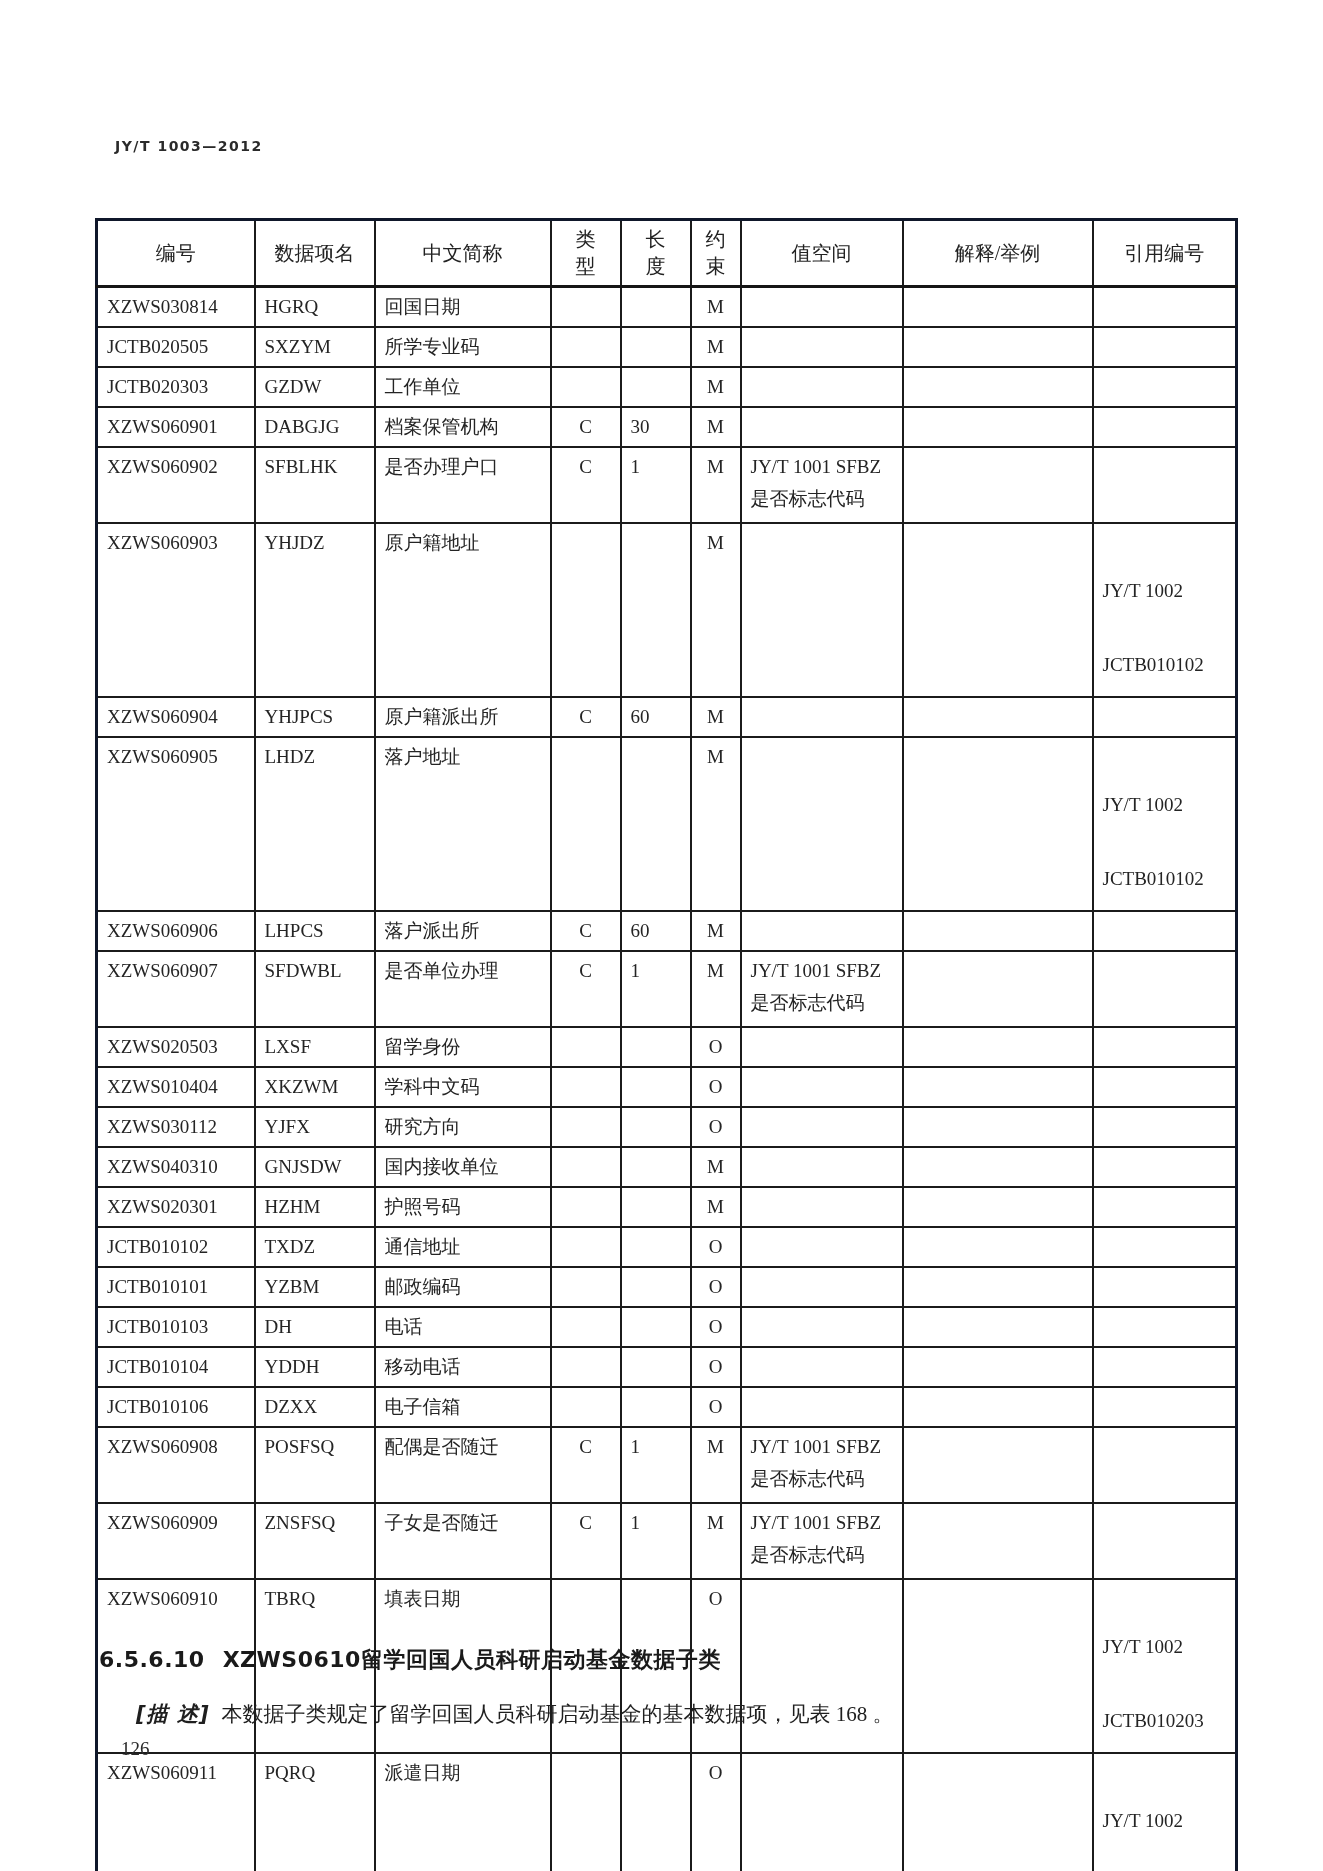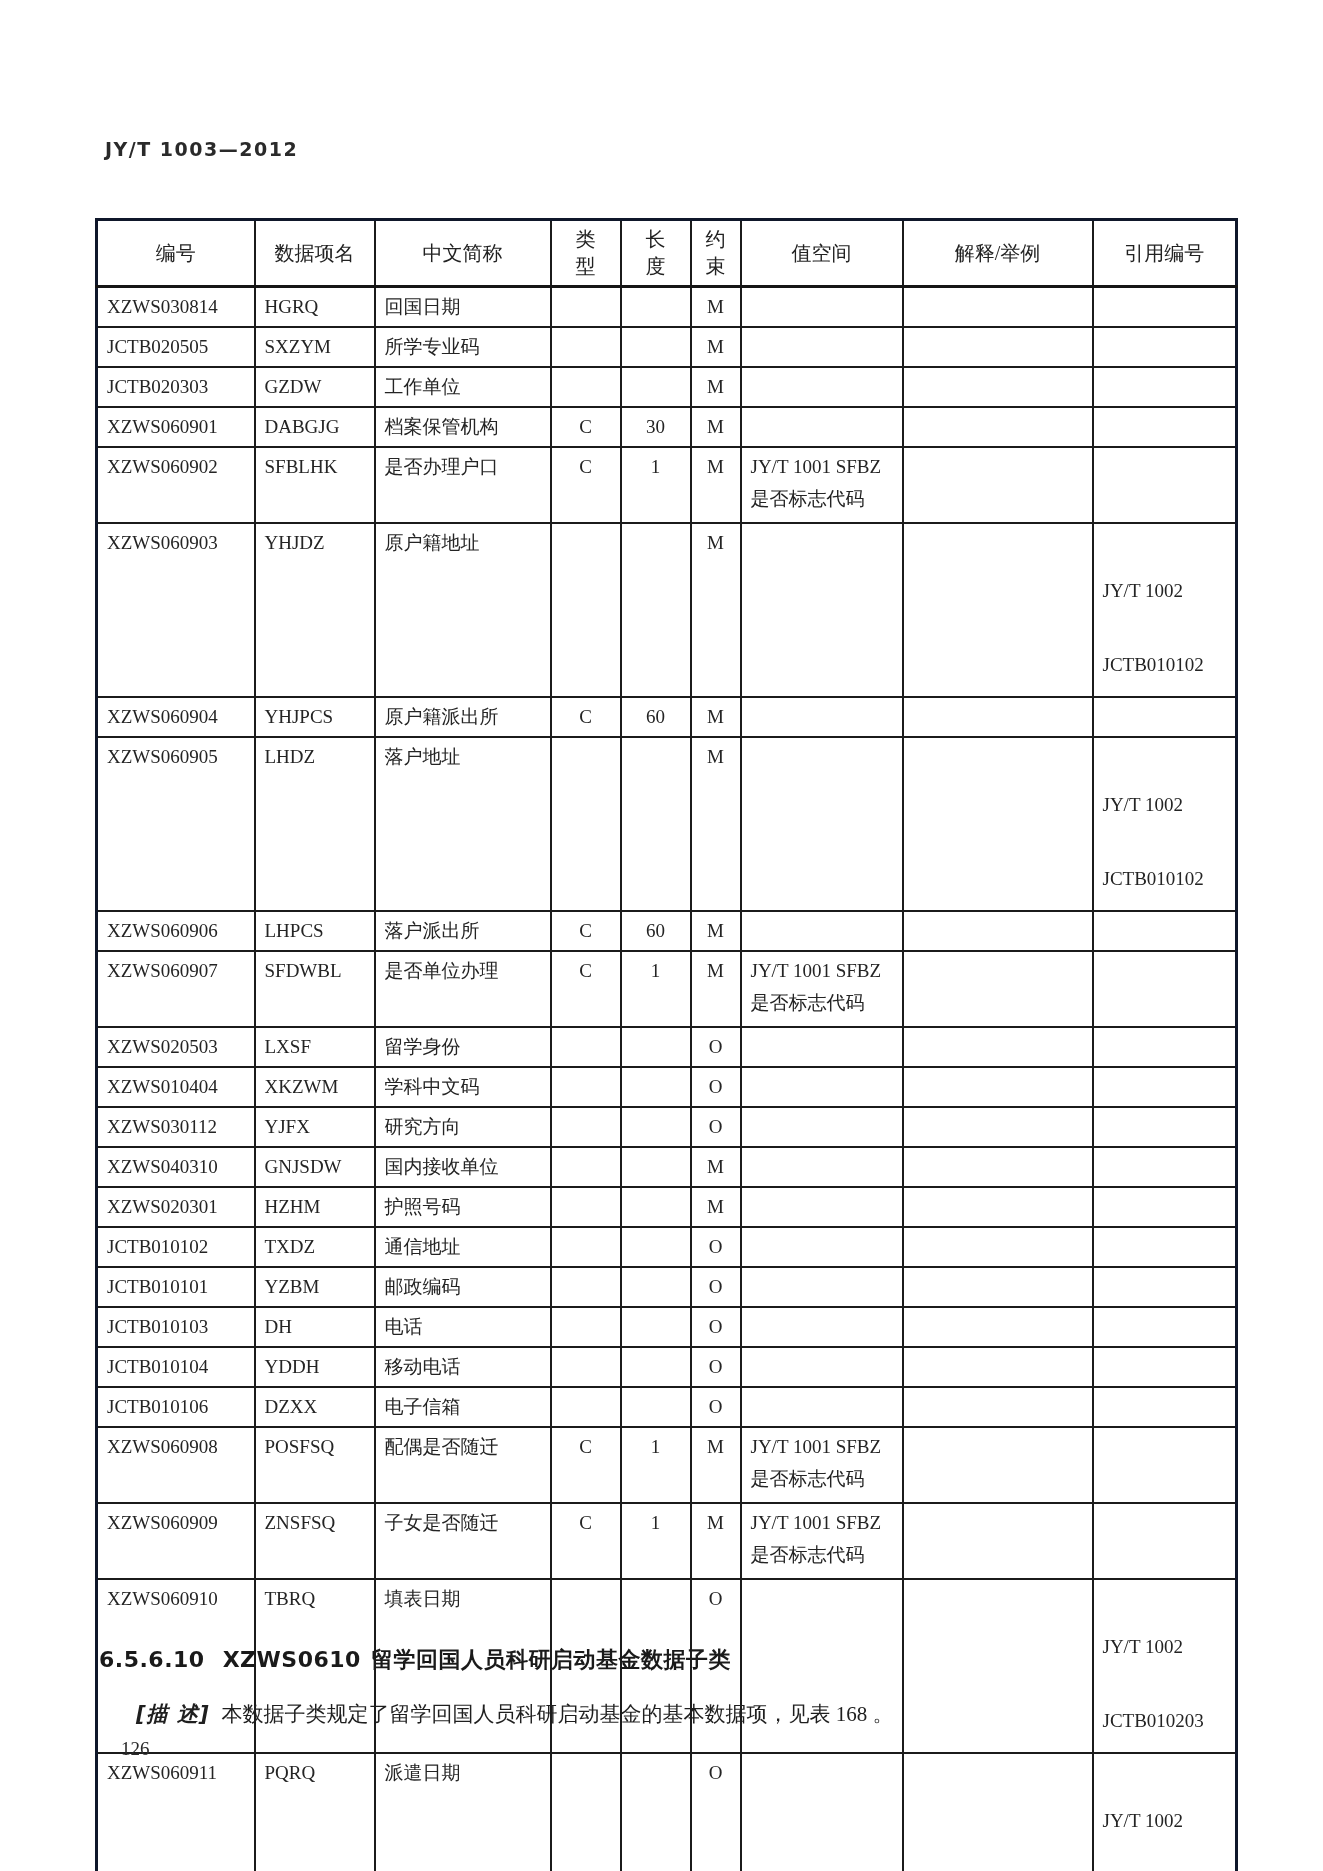--- a/index.html
+++ b/index.html
@@ -10,24 +10,24 @@
   body {
     position: relative;
     width: 1323px;
     height: 1871px;
     font-family: "Liberation Serif", "DejaVu Serif", serif;
     color: #1d1d1d;
     overflow: hidden;
   }
   .doc-code {
     position: absolute;
-    left: 105px;
+    left: 115px;
     top: 138px;
     font-family: "DejaVu Sans", "Liberation Sans", sans-serif;
-    font-size: 19px;
+    font-size: 14px;
     font-weight: 600;
     letter-spacing: 1.5px;
     color: #2a2a2a;
   }
   table.data-table {
     position: absolute;
     left: 95px;
     top: 218px;
     width: 1140px;
     border-collapse: collapse;
@@ -52,35 +52,35 @@
   }
   table.data-table td {
     font-size: 19px;
     line-height: 26px;
     padding: 6px 9px 4px 9px;
     vertical-align: top;
     color: #242424;
     height: 28px;
   }
   td.c-center { text-align: center; }
-  td.c-right  { text-align: center; padding-right: 12px; }
+  td.c-right  { text-align: left; padding-right: 12px; }
   td.c-ref .cell-line { margin-bottom: 14px; margin-top: 48px; }
   td.c-vs  .cell-line { margin-bottom: 6px; }
   .section-heading {
     position: absolute;
     left: 99px;
     top: 1645px;
     font-family: "DejaVu Sans", "Liberation Sans", sans-serif;
     font-size: 22px;
     font-weight: 700;
     color: #1a1a1a;
     letter-spacing: 0.5px;
   }
   .section-heading .h-num  { margin-right: 18px; }
-  .section-heading .h-code { margin-right: 10px; }
+  .section-heading .h-code { }
   .description {
     position: absolute;
     left: 136px;
     top: 1700px;
     font-size: 21px;
     color: #1f1f1f;
   }
   .description .desc-label {
     font-family: "DejaVu Sans", "Liberation Sans", sans-serif;
     font-weight: 700;

